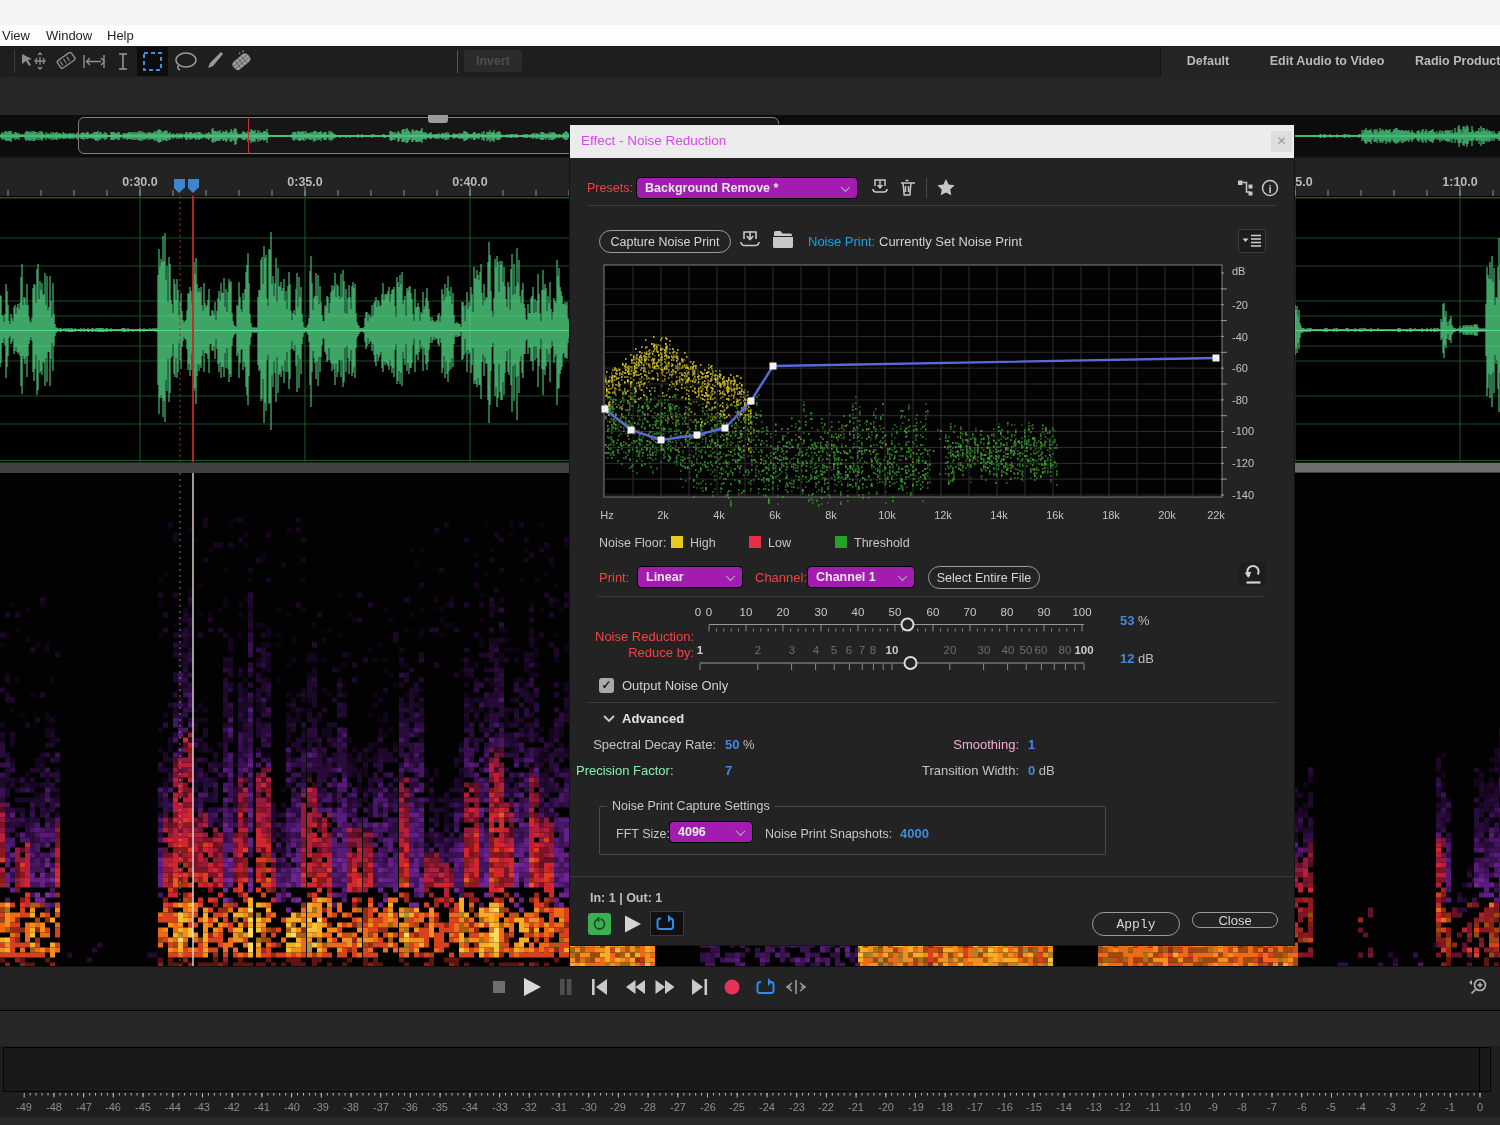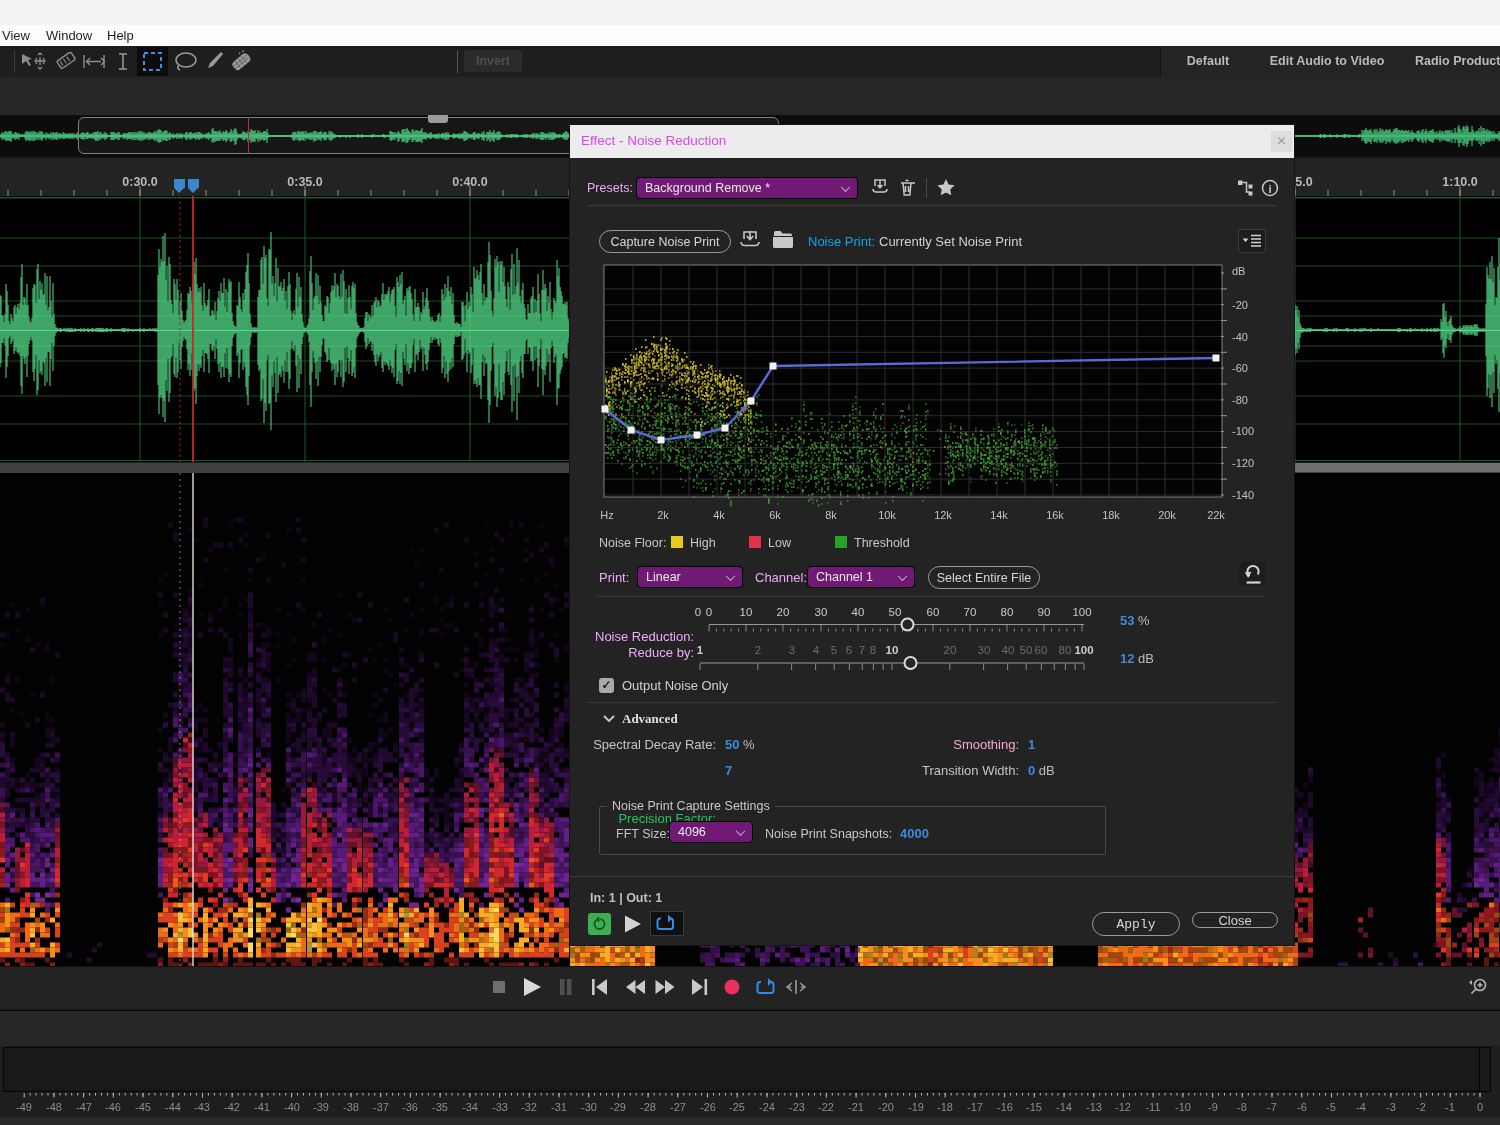--- a/index.html
+++ b/index.html
@@ -1,24 +1,24 @@
 <!DOCTYPE html>
 <html><head>
 <meta charset="utf-8">
 <style>
 * { margin:0; padding:0; box-sizing:border-box; }
 html,body { width:1500px; height:1125px; overflow:hidden; background:#1f1f1f; }
 body { font-family:"Liberation Sans", sans-serif; position:relative; }
 .abs { position:absolute; }
 #stage { position:absolute; left:0; top:0; width:1500px; height:1125px; }
 svg text { font-family:"Liberation Sans", sans-serif; }
-.lab { color:#f0abfc; font-size:13px; }
+.lab { color:#ef4444; font-size:13px; }
 .unit { color:#bdbdbd; }
-.dd { background:#701a75; border:1px solid #000; border-radius:4px; color:#e9e9e9;
-  font-size:12.5px; font-weight:normal; display:flex; align-items:center; padding:0 8px; height:22px; }
+.dd { background:#a21caf; border:1px solid #000; border-radius:4px; color:#e9e9e9;
+  font-size:12.5px; font-weight:bold; display:flex; align-items:center; padding:0 8px; height:22px; }
 .dd .chev { margin-left:auto; width:7px; height:7px; border-right:1.6px solid #b8b8b8; border-bottom:1.6px solid #b8b8b8; transform:rotate(45deg) translate(-1px,-1px); }
 .pill { border:1.5px solid #9b9b9b; border-radius:12px; color:#d6d6d6; font-size:12.5px;
   display:flex; align-items:center; justify-content:center; height:23px; }
 </style>
 </head>
 <body>
 <div id="stage">
 
 <div class="abs" style="left:0;top:0;width:1500px;height:25px;background:#f2f3f2;"></div>
 <div class="abs" style="left:0;top:25px;width:1500px;height:21px;background:#fdfdfd;"></div>
@@ -278,26 +278,26 @@
   <div class="abs lab" style="left:20px;top:489px;width:104px;text-align:right;margin-top:15px;">Noise Reduction:</div>
   <div class="abs" style="left:550px;top:488px;font-size:13px;"><span style="color:#3f8ae0;font-weight:bold;">53</span><span class="unit"> %</span></div>
   <div class="abs lab" style="left:20px;top:520px;width:104px;text-align:right;">Reduce by:</div>
   <div class="abs" style="left:550px;top:526px;font-size:13px;"><span style="color:#3f8ae0;font-weight:bold;">12</span><span class="unit"> dB</span></div>
 
   <div class="abs" style="left:29px;top:553px;width:15px;height:15px;background:#a9a9a9;border-radius:3px;color:#1d1d1d;font-size:12px;font-weight:bold;text-align:center;line-height:15px;">✓</div>
   <div class="abs" style="left:52px;top:553px;color:#d0d0d0;font-size:13px;">Output Noise Only</div>
   <div class="abs" style="left:27px;top:471px;width:666px;height:1px;background:#3a3a3a;"></div>
   <div class="abs" style="left:17px;top:577px;width:690px;height:1px;background:#3a3a3a;"></div>
 
-  <div class="abs" style="left:52px;top:586px;color:#e2e2e2;font-size:13px;font-weight:bold;font-family:Liberation Serif, serif;">Advanced</div>
+  <div class="abs" style="left:52px;top:586px;color:#e2e2e2;font-size:13px;font-weight:bold;">Advanced</div>
   <div class="abs" style="left:6px;top:612px;width:140px;text-align:right;color:#c4c4c4;font-size:13px;white-space:nowrap;">Spectral Decay Rate:</div>
   <div class="abs" style="left:155px;top:612px;font-size:13px;"><span style="color:#3f8ae0;font-weight:bold;">50</span><span class="unit"> %</span></div>
   <div class="abs" style="left:310px;top:612px;width:139px;text-align:right;color:#f9a8d4;font-size:13px;white-space:nowrap;">Smoothing:</div>
   <div class="abs" style="left:458px;top:612px;font-size:13px;color:#3f8ae0;font-weight:bold;">1</div>
-  <div class="abs" style="left:6px;top:638px;width:140px;text-align:right;color:#22c55e;font-size:13px;white-space:nowrap;margin-top:48px;">Precision Factor:</div>
+  <div class="abs" style="left:6px;top:638px;width:140px;color:#86efac;font-size:13px;white-space:nowrap;">Precision Factor:</div>
   <div class="abs" style="left:155px;top:638px;font-size:13px;color:#3f8ae0;font-weight:bold;">7</div>
   <div class="abs" style="left:310px;top:638px;width:139px;text-align:right;color:#c4c4c4;font-size:13px;white-space:nowrap;">Transition Width:</div>
   <div class="abs" style="left:458px;top:638px;font-size:13px;"><span style="color:#3f8ae0;font-weight:bold;">0</span><span class="unit"> dB</span></div>
 
   <div class="abs" style="left:29px;top:681px;width:507px;height:49px;border:1px solid #4a4a4a;border-radius:2px;"></div>
   <div class="abs" style="left:37px;top:674px;background:#232323;padding:0 5px;color:#c8c8c8;font-size:12.5px;">Noise Print Capture Settings</div>
   <div class="abs" style="left:46px;top:702px;color:#c6c6c6;font-size:12.5px;">FFT Size:</div>
   <div class="dd abs" style="left:99px;top:696px;width:84px;">4096<span class="chev"></span></div>
   <div class="abs" style="left:195px;top:702px;color:#c6c6c6;font-size:12.5px;white-space:nowrap;">Noise Print Snapshots:</div>
   <div class="abs" style="left:330px;top:701px;color:#3f8ae0;font-size:13px;font-weight:bold;">4000</div>

